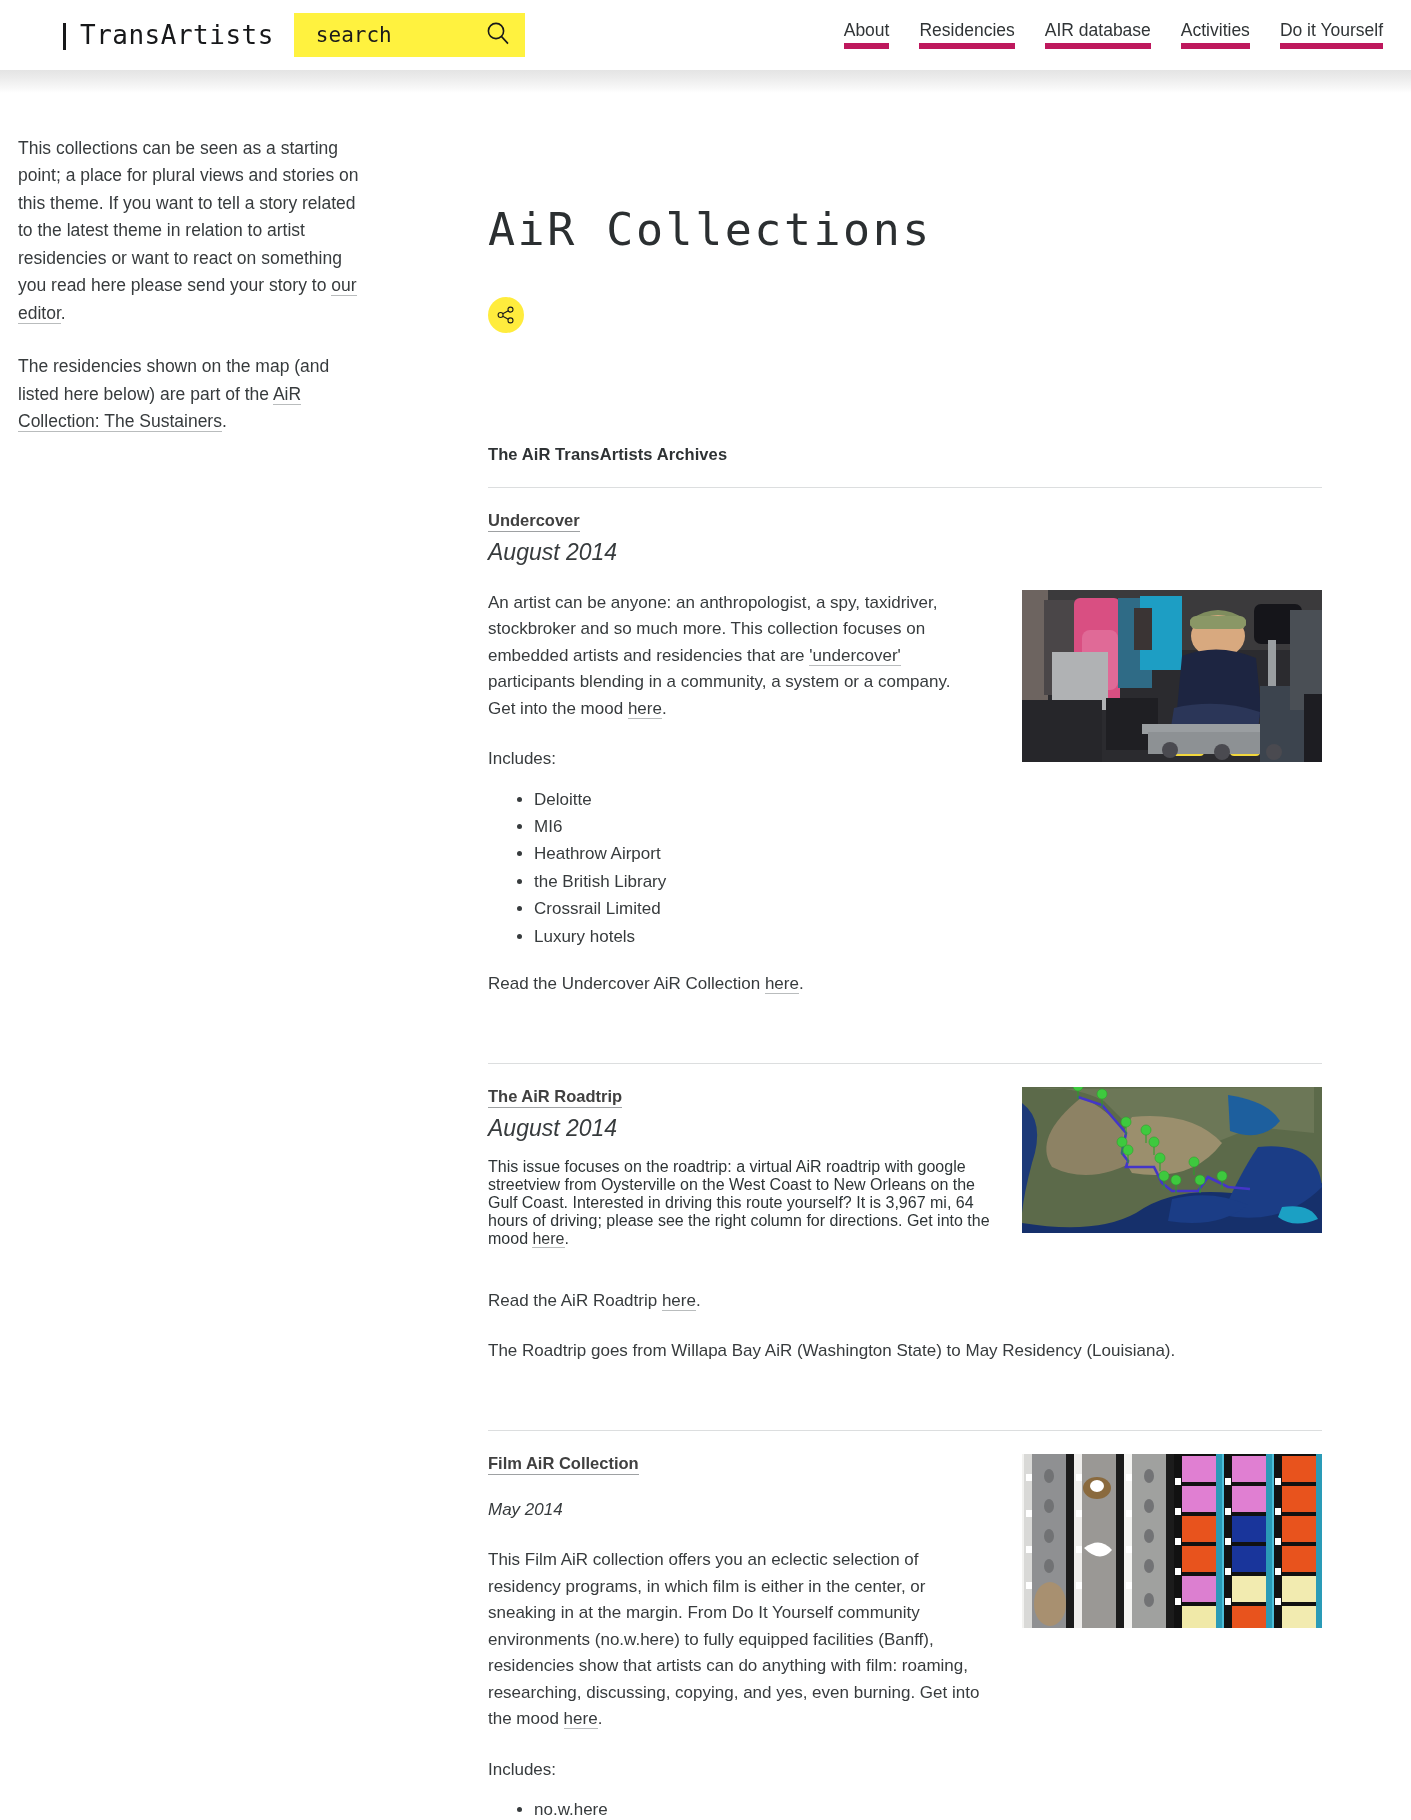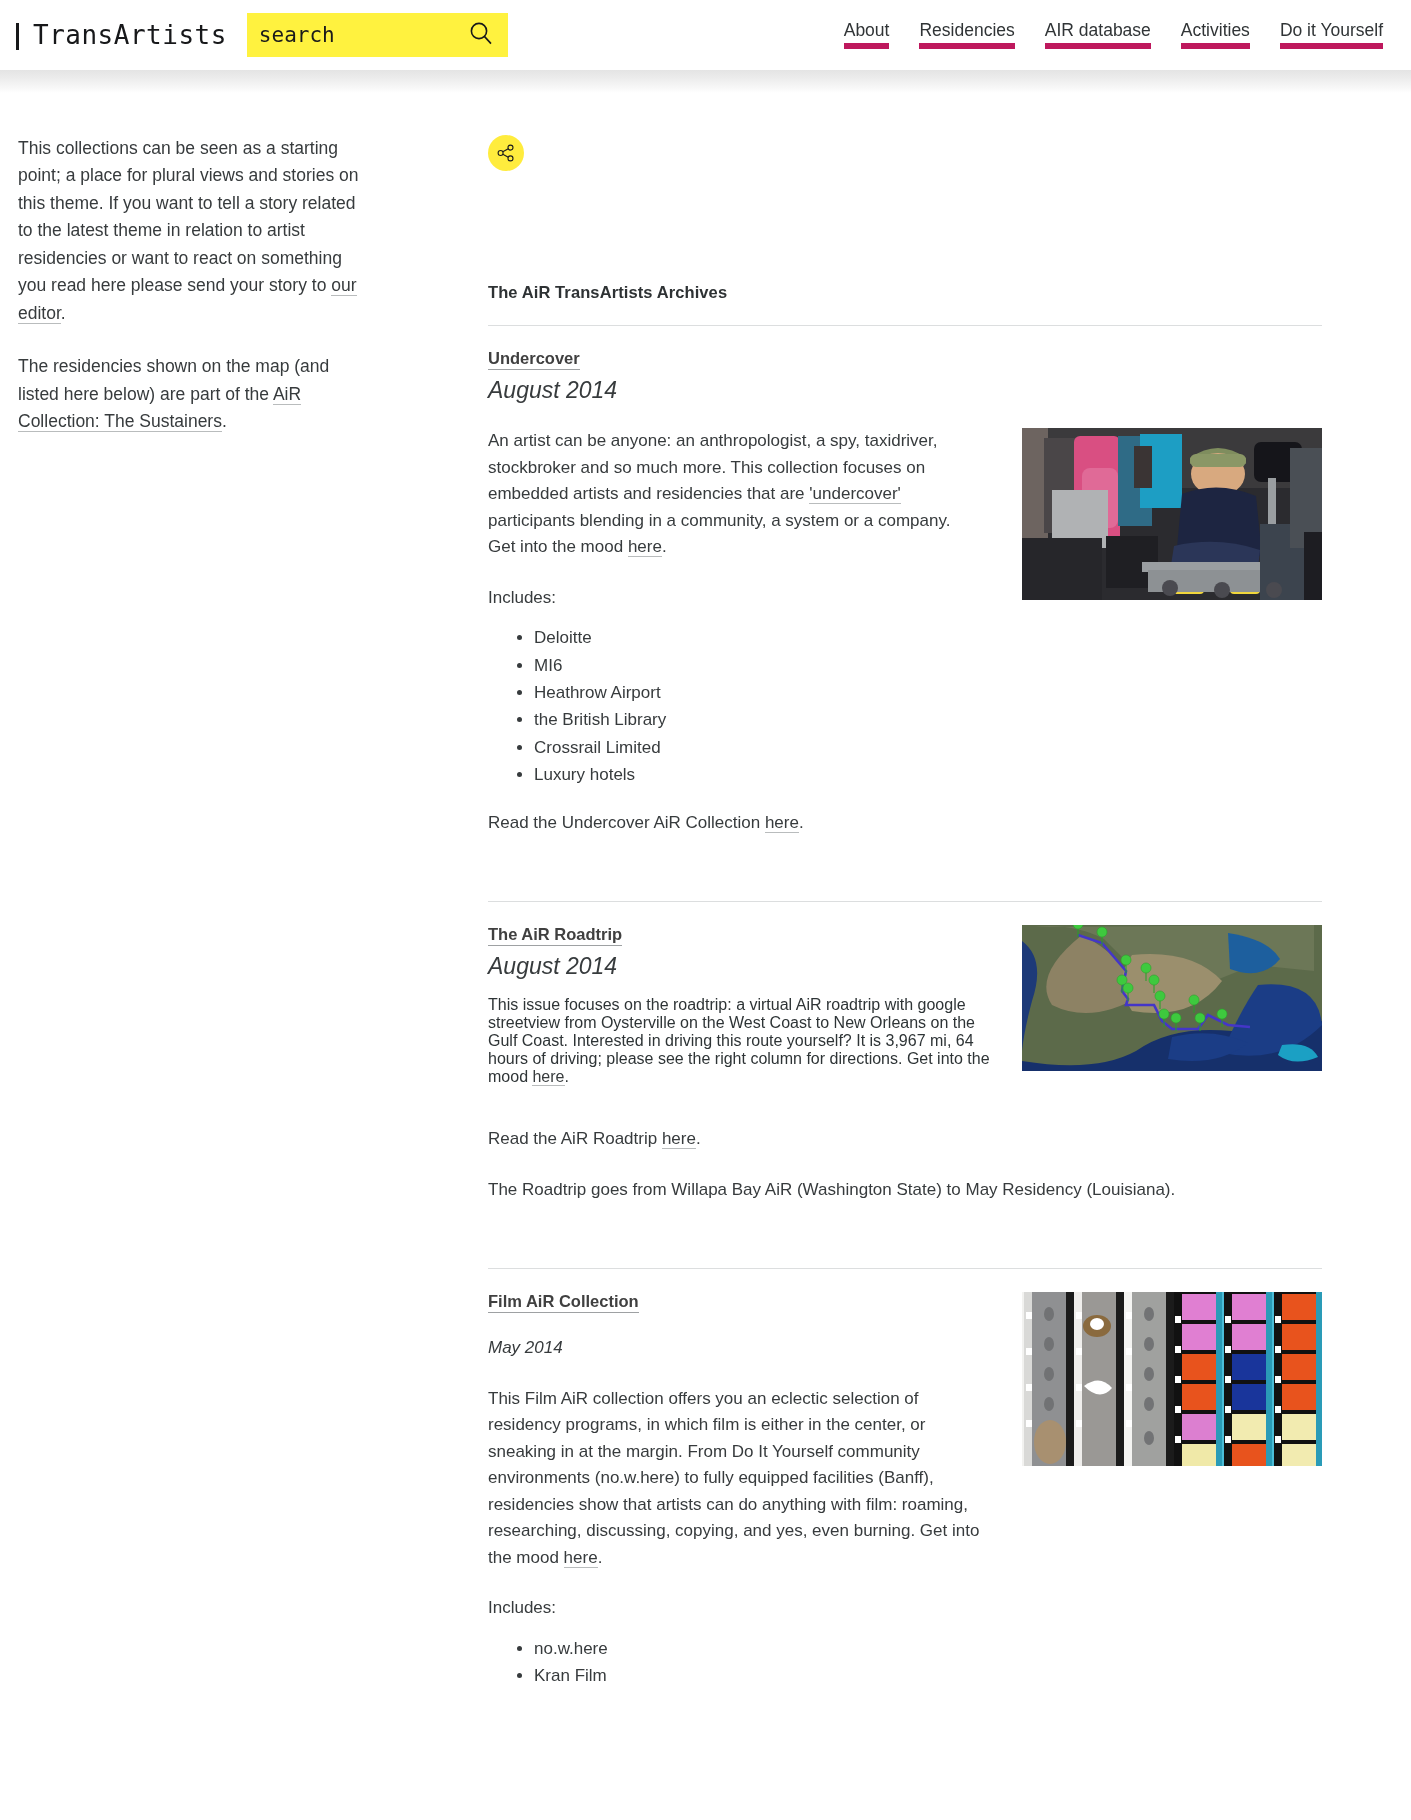--- a/index.html
+++ b/index.html
@@ -22,20 +22,21 @@
     background: #ffffff;
     display: flex;
     align-items: flex-start;
   }
   .header-inner {
     width: 100%;
     height: 70px;
     display: flex;
     align-items: center;
     padding: 0 18px 0 16px;
+    margin-left: 47px;
   }
   .brand {
     display: flex;
     align-items: center;
     font-family: "DejaVu Sans Mono", monospace;
     font-size: 26px;
     letter-spacing: 0.5px;
     color: #17181a;
     white-space: nowrap;
     font-weight: 400;
@@ -44,28 +45,28 @@
   .brand-bar {
     display: inline-block;
     width: 3px;
     height: 27px;
     background: #17181a;
     margin-right: 14px;
     position: relative;
     top: 1px;
   }
   .search-box {
-    width: 261px;
+    width: 231px;
     height: 44px;
     background: #fff23f;
     margin-left: 20px;
     display: flex;
     align-items: center;
     justify-content: space-between;
-    padding: 0 14px 0 12px;
+    padding: 0 14px 0 22px;
     cursor: text;
   }
   .search-box input {
     border: 0;
     background: transparent;
     outline: none;
     font-family: "DejaVu Sans Mono", monospace;
     font-size: 21px;
     color: #17181a;
     width: 150px;
@@ -275,20 +276,21 @@
     <p>
       <span>This collections can be seen as a starting point; a place for plural views and stories on this theme. If you want to tell a story related to the latest theme in relation to artist residencies or want to react on something you read here please send your story to </span><a class="inline-link" href="#">our editor</a><span>.</span>
     </p>
     <p>
       <span>The residencies shown on the map (and listed here below) are part of the </span><a class="inline-link" href="#">AiR Collection: The Sustainers</a><span>.</span>
     </p>
   </aside>
 
   <main class="content">
 
+    <h1 class="page-title">AiR Collections</h1>
 
     <button class="share-button">
       <svg width="20" height="20" viewBox="0 0 20 20" aria-hidden="true">
         <circle cx="14.5" cy="4.6" r="2.5" fill="none" stroke="#1c1c1c" stroke-width="1.1"></circle>
         <circle cx="14.5" cy="15.4" r="2.5" fill="none" stroke="#1c1c1c" stroke-width="1.1"></circle>
         <circle cx="4.6" cy="10" r="2.5" fill="none" stroke="#1c1c1c" stroke-width="1.1"></circle>
         <line x1="6.8" y1="8.8" x2="12.3" y2="5.7" stroke="#1c1c1c" stroke-width="1.1"></line>
         <line x1="6.8" y1="11.2" x2="12.3" y2="14.3" stroke="#1c1c1c" stroke-width="1.1"></line>
       </svg>
     </button>

